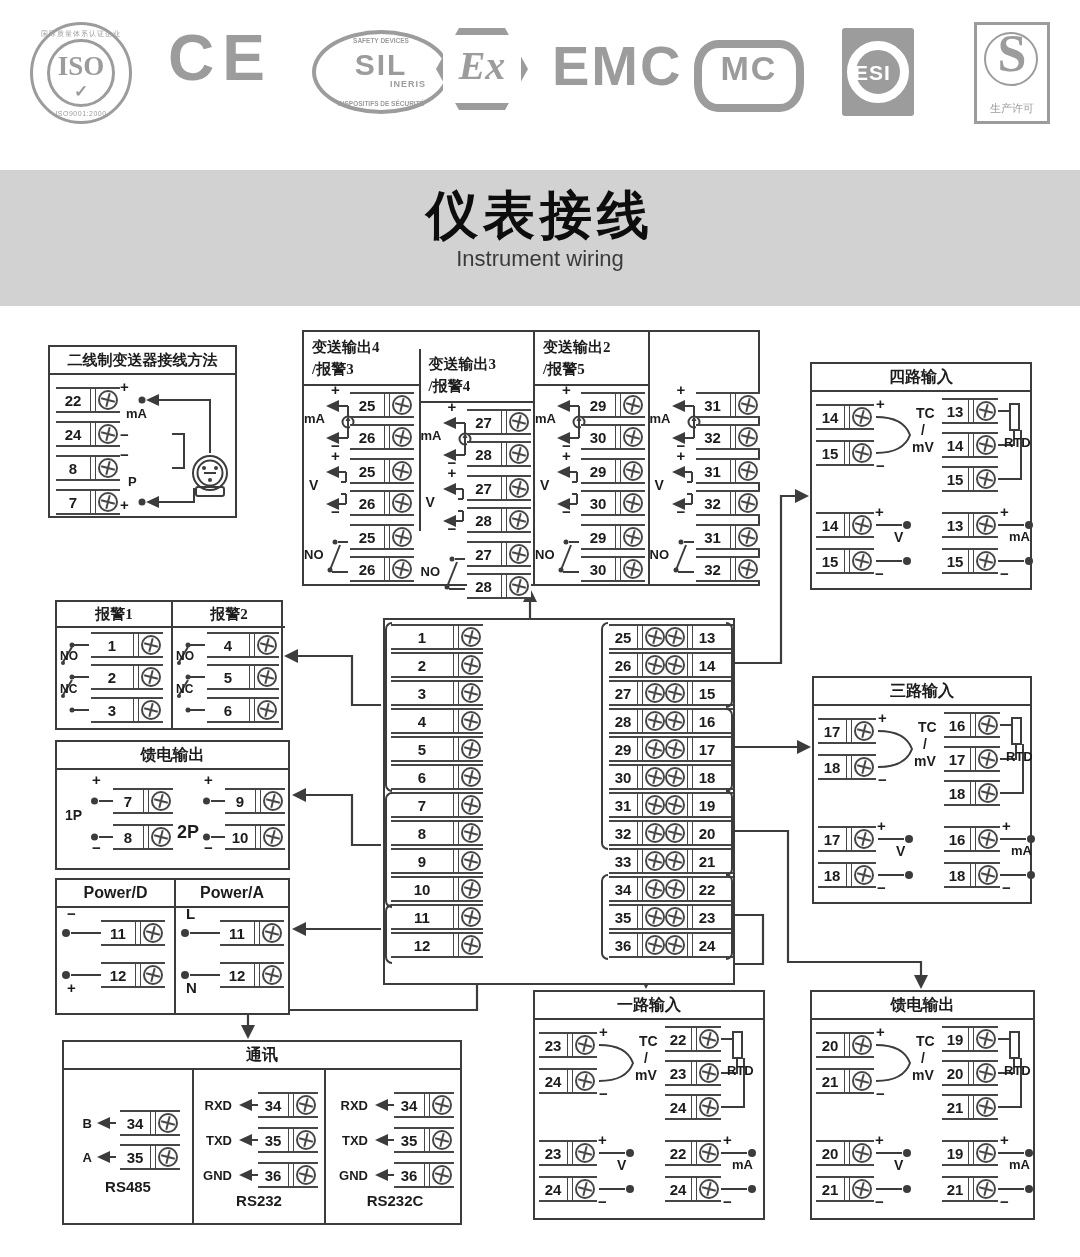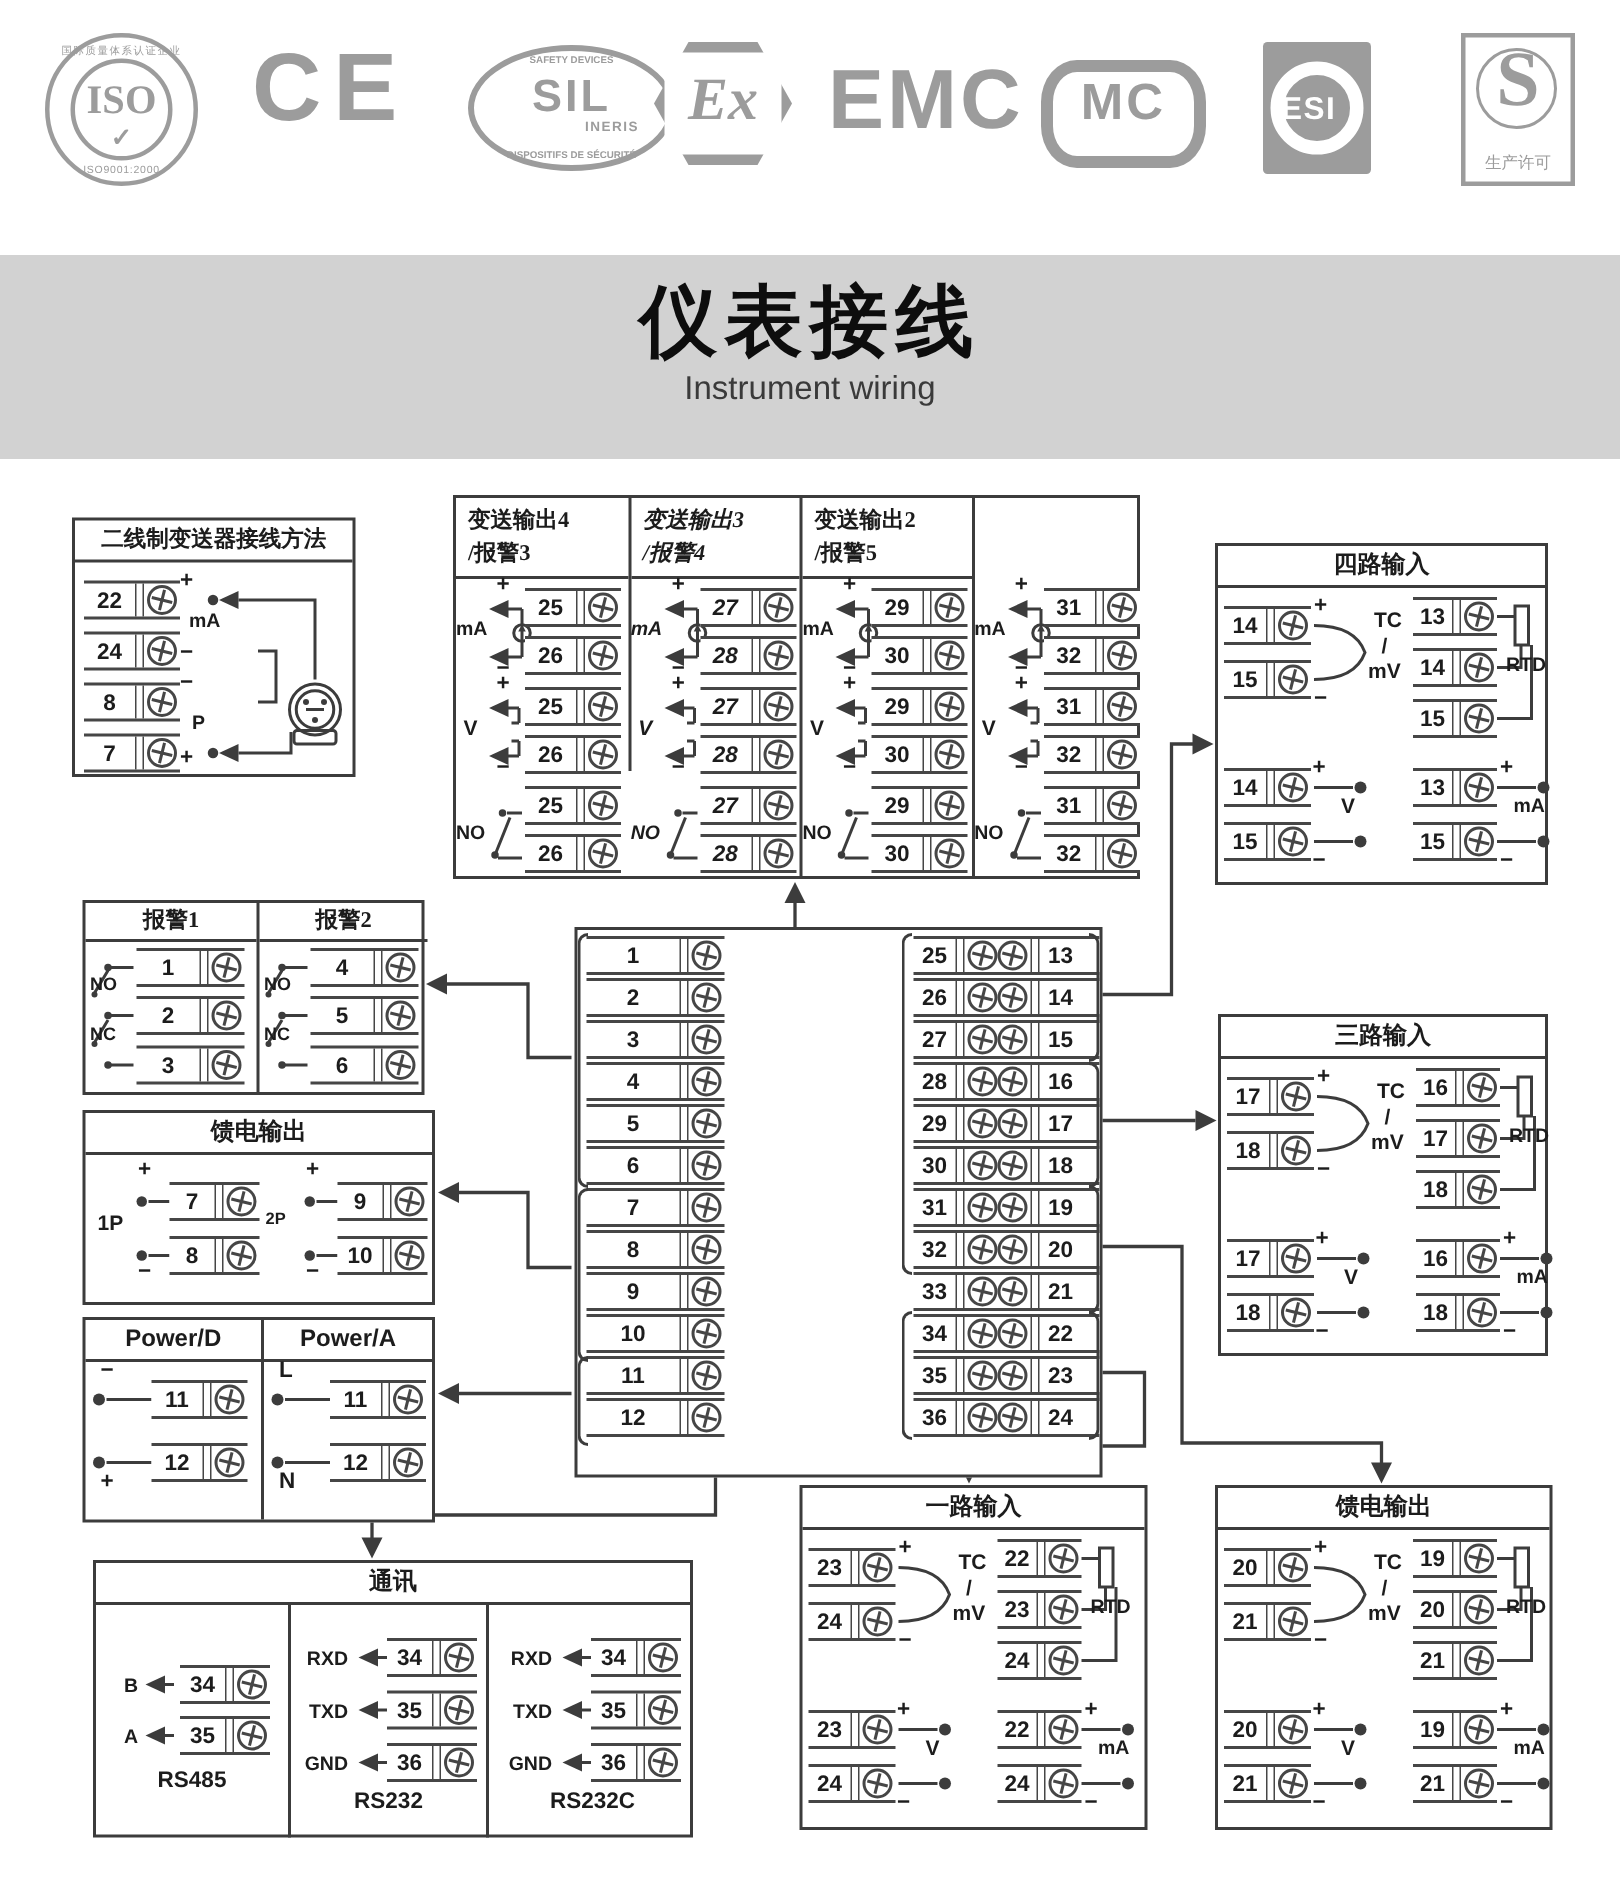--- a/index.html
+++ b/index.html
@@ -268,21 +268,21 @@
                 <span class="tsep"></span>
                 <span class="screw"></span>
               </span>
               <span class="term" style="position: absolute; left: 46px; top: 34px; width: 64px; height: 26px;">
                 <span class="tnum">26</span>
                 <span class="tsep"></span>
                 <span class="screw"></span>
               </span>
             </div>
           </div>
-          <div class="tcol bl" style="position: absolute; left: 114.5px; top: 0px; width: 114.5px; height: 182px; font-style: italic;">
+          <div class="tcol bl" style="position: absolute; left: 114.5px; top: 17px; width: 114.5px; height: 182px;">
             <div class="thead">
               <span class="th1">变送输出3</span>
               <span class="th2">/报警4</span>
             </div>
             <div style="position: absolute; left: 0px; top: 58px; width: 114px; height: 64px;">
               <span class="glabel" style="position: absolute; left: 0px; top: 22px; font-size: 13px;">mA</span>
               <span class="sign" style="position: absolute; left: 27px; top: -8px;">+</span>
               <span class="sign" style="position: absolute; left: 27px; top: 48px;">−</span>
               <svg class="wire" style="left:18px;top:6px" width="26" height="52" viewBox="0 0 26 52">
                 <path d="M26,10 H8 M26,42 H8 M26,10 V42" stroke="#3c3c3c" stroke-width="2" fill="none"></path>
@@ -635,21 +635,21 @@
           <span class="term" style="position: absolute; left: 56px; top: 18px; width: 60px; height: 26px;">
             <span class="tnum">7</span>
             <span class="tsep"></span>
             <span class="screw"></span>
           </span>
           <span class="term" style="position: absolute; left: 56px; top: 54px; width: 60px; height: 26px;">
             <span class="tnum">8</span>
             <span class="tsep"></span>
             <span class="screw"></span>
           </span>
-          <span class="glabel" style="position: absolute; left: 120px; top: 38px; font-size: 11px;">2P</span>
+          <span class="glabel" style="position: absolute; left: 120px; top: 53px; font-size: 18px;">2P</span>
           <span class="sign" style="position: absolute; left: 147px; top: 2px;">+</span>
           <span class="sign" style="position: absolute; left: 147px; top: 70px;">−</span>
           <svg class="wire" style="left:146px;top:16px" width="22" height="62" viewBox="0 0 22 62">
             <path d="M8,15 H22 M8,51 H22" stroke="#3c3c3c" stroke-width="2" fill="none"></path>
             <circle cx="3.5" cy="15" r="3.5" fill="#3c3c3c"></circle>
             <circle cx="3.5" cy="51" r="3.5" fill="#3c3c3c"></circle>
           </svg>
           <span class="term" style="position: absolute; left: 168px; top: 18px; width: 60px; height: 26px;">
             <span class="tnum">9</span>
             <span class="tsep"></span>

